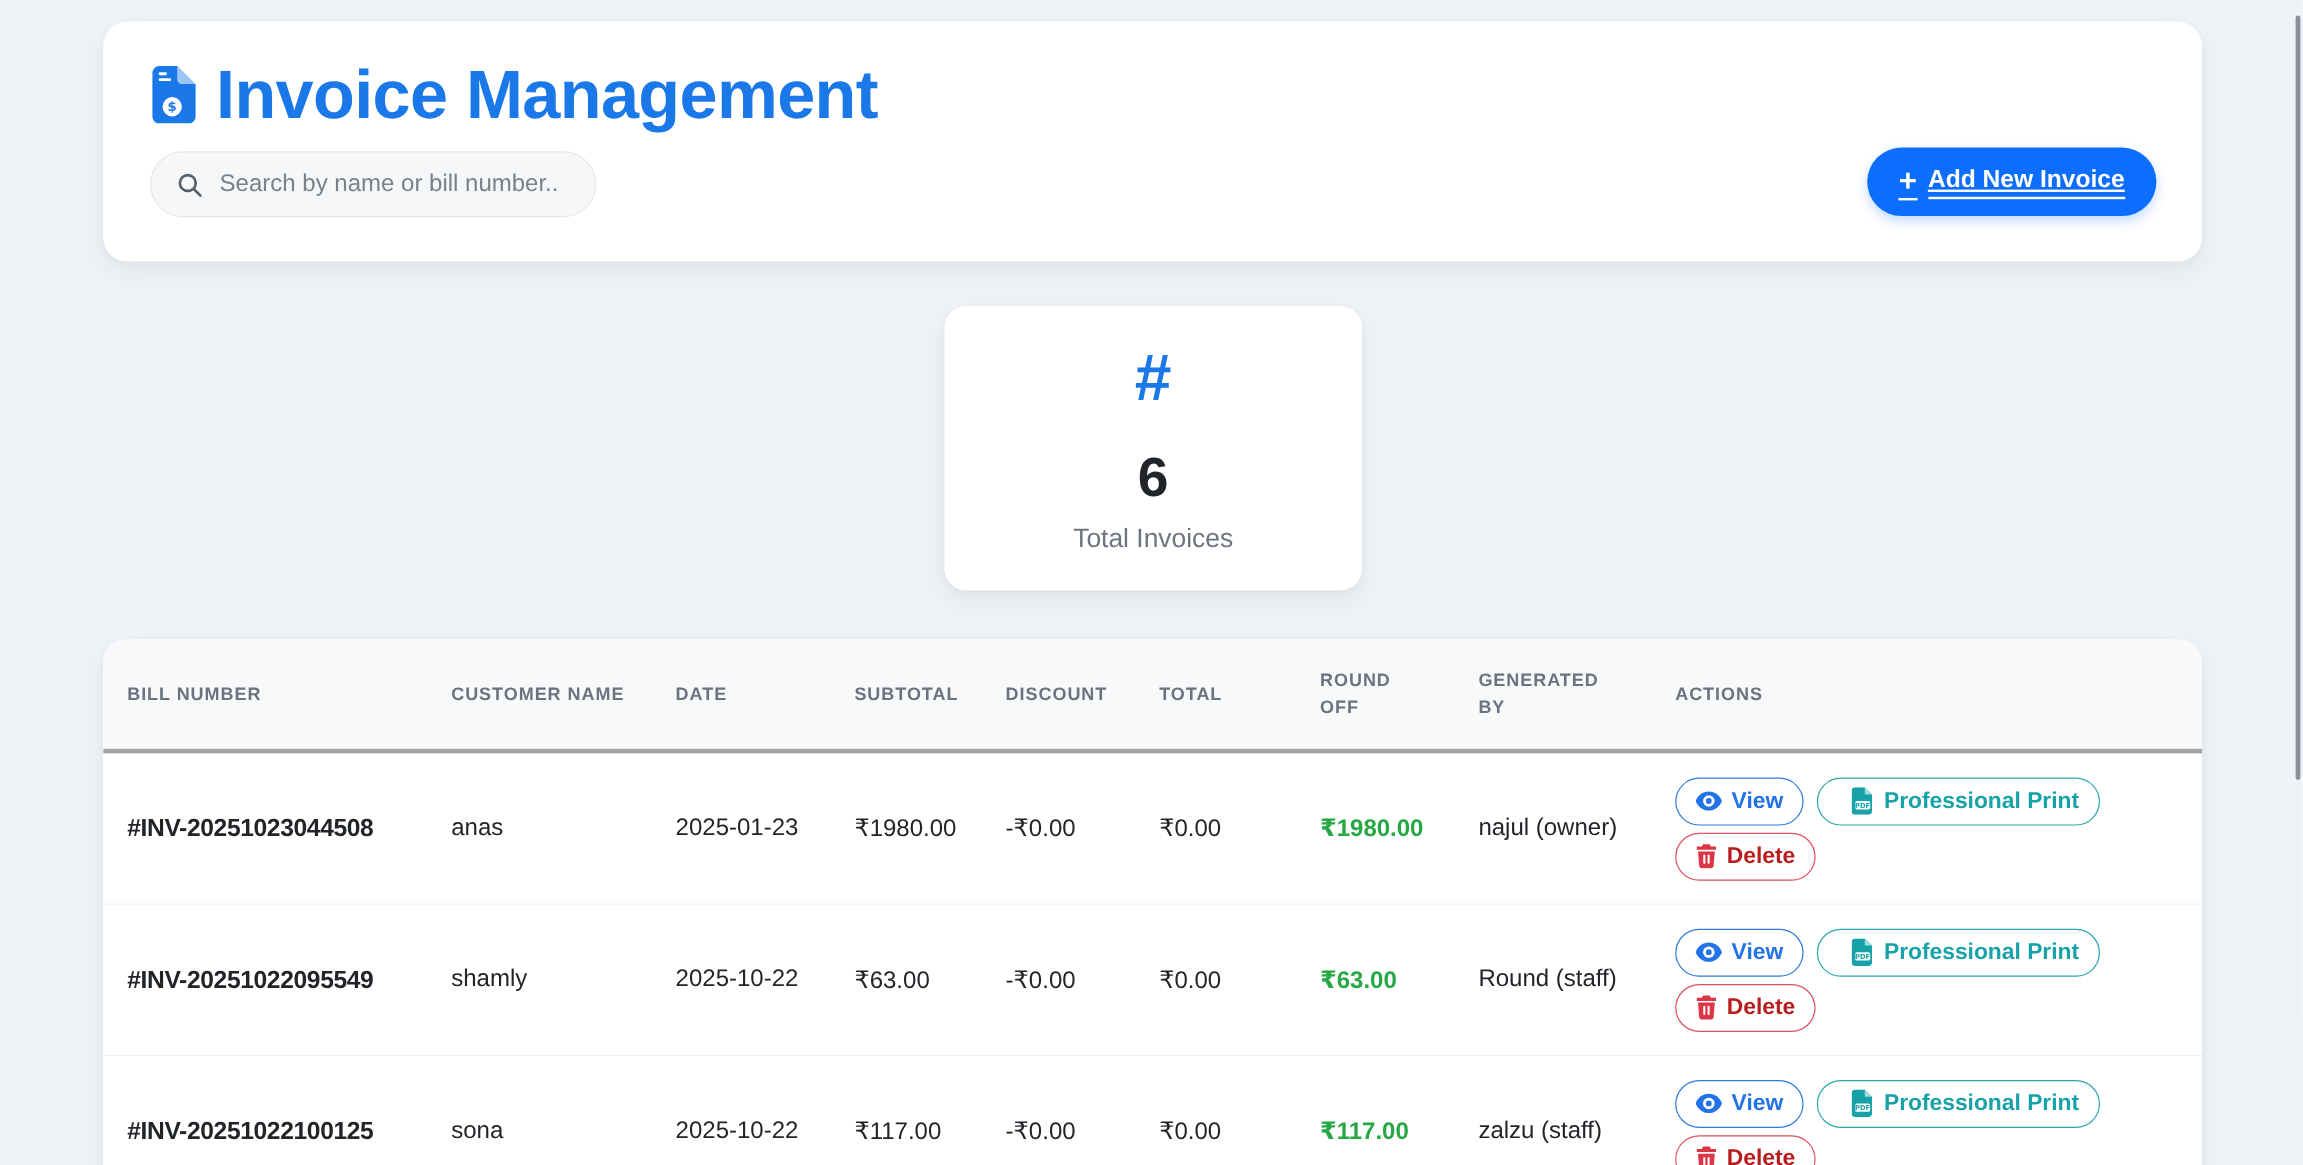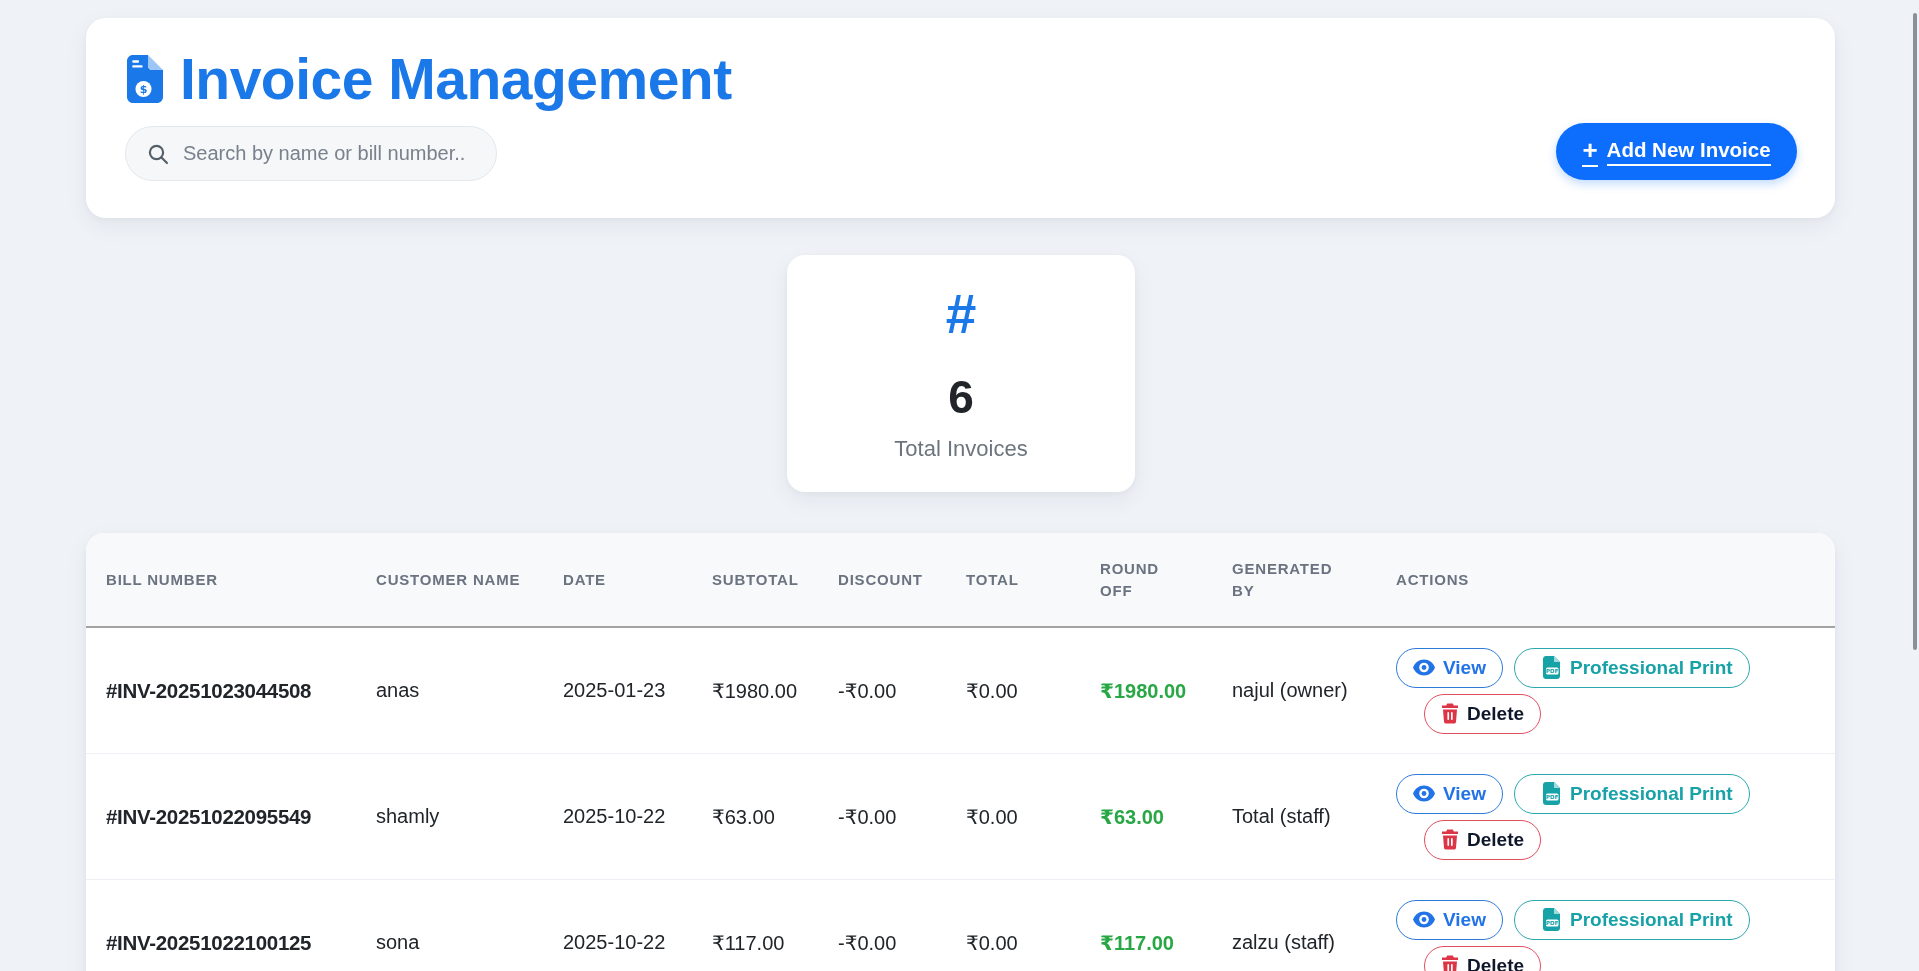--- a/index.html
+++ b/index.html
@@ -43,38 +43,38 @@
     display:flex; align-items:center; justify-content:center; gap:9px;
     color:#ffffff; font-family:inherit;
     box-shadow:0 4px 10px rgba(13,110,253,.25);
   }
   .add-plus {
     font-size:26px; font-weight:700; line-height:1;
     border-bottom:2px solid #ffffff; padding-bottom:2px;
   }
   .add-label {
     font-size:20.5px; font-weight:700;
-    border-bottom:2px solid #ffffff; padding-bottom:2px;
+    border-bottom:2px solid #ffffff; padding-bottom:2px;text-decoration:underline;
   }
   
   .stats-card {
     left:787px; top:255px; width:348px; height:237px; border-radius:18px;
     display:flex; flex-direction:column; align-items:center;
   }
   .stat-symbol { margin-top:32px; font-size:55px; font-weight:700; color:#1a78e8; line-height:1; }
   .stat-value  { margin-top:32px; font-size:46px; font-weight:700; color:#212529; line-height:1; }
   .stat-label  { margin-top:16px; font-size:22px; color:#6c757d; }
   
   .table-card { left:86px; top:533px; width:1749px; height:620px; border-radius:18px; overflow:hidden; }
   .tgrid {
     display:grid;
     grid-template-columns:270px 187px 149px 126px 128px 134px 132px 164px 1fr;
   }
   .thead {
-    height:95px; background:#f7f9fb; border-bottom:2px solid #a3a3a3;
+    height:95px; background:#f7f9fb; border-bottom:4px solid #a3a3a3;
   }
   .th {
     display:flex; align-items:center; padding:0 20px;
     font-size:15px; font-weight:700; letter-spacing:.8px;
     color:#6b7380; text-transform:uppercase; line-height:1.45;
   }
   .tr { height:126px; border-bottom:1px solid #edf0f4; background:#ffffff; }
   .td {
     display:flex; align-items:center; padding:0 20px;
     font-size:20px; color:#212529; white-space:nowrap;
@@ -83,21 +83,21 @@
   .td.total { font-weight:700; color:#28a745; }
   .td.actions { flex-direction:column; align-items:flex-start; justify-content:center; gap:6px; }
   .action-line { display:flex; gap:11px; }
   .abtn {
     height:40px; background:#ffffff; border-radius:20px; cursor:pointer;
     display:inline-flex; align-items:center; gap:8px; padding:0 16px;
     font-family:inherit; font-size:19px; font-weight:600;
   }
   .abtn.view   { color:#2272e8; border:1.5px solid #2e7bdb; }
   .abtn.print  { color:#17a2a8; border:1.5px solid #2ba8ad;padding-left:28px; }
-  .abtn.delete { color:#0f172a; border:1.5px solid #e04f5f;margin-left:28px; }
+  .abtn.delete { color:#b91c1c; border:1.5px solid #e04f5f; }
   .icon { display:flex; align-items:center; }
   
   .scroll-thumb {
     position:absolute; left:1913px; top:13px; width:4px; height:637px;
     background:#8a9097; border-radius:2px;
   }
 </style>
 </head>
 <body>
 
@@ -199,21 +199,21 @@
   </div>
 
   <div class="tgrid tr">
     <div class="td bill">#INV-20251022095549</div>
     <div class="td">shamly</div>
     <div class="td">2025-10-22</div>
     <div class="td">₹63.00</div>
     <div class="td">-₹0.00</div>
     <div class="td">₹0.00</div>
     <div class="td total">₹63.00</div>
-    <div class="td">Total (staff)</div>
+    <div class="td">Round (staff)</div>
     <div class="td actions">
       <div class="action-line">
         <button class="abtn view">
           <span class="icon">
             <svg width="22" height="17" viewBox="0 0 22 16">
                 <path d="M11 0C6 0 1.9 3.1 0 8c1.9 4.9 6 8 11 8s9.1-3.1 11-8c-1.9-4.9-6-8-11-8z" fill="#2272e8"></path>
                 <circle cx="11" cy="8" r="4.8" fill="#ffffff"></circle>
                 <circle cx="11" cy="8" r="2.4" fill="#2272e8"></circle>
               </svg>
           </span>

